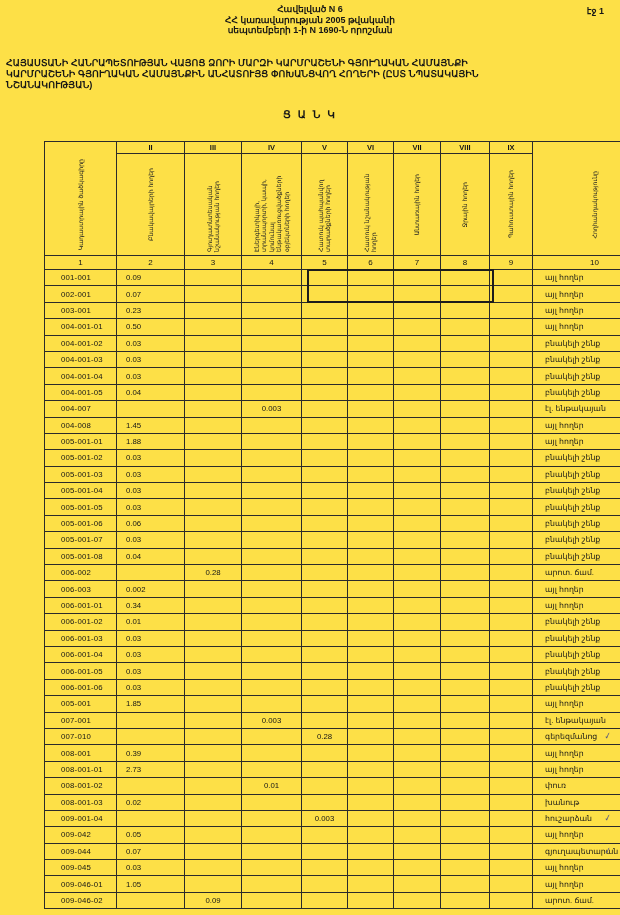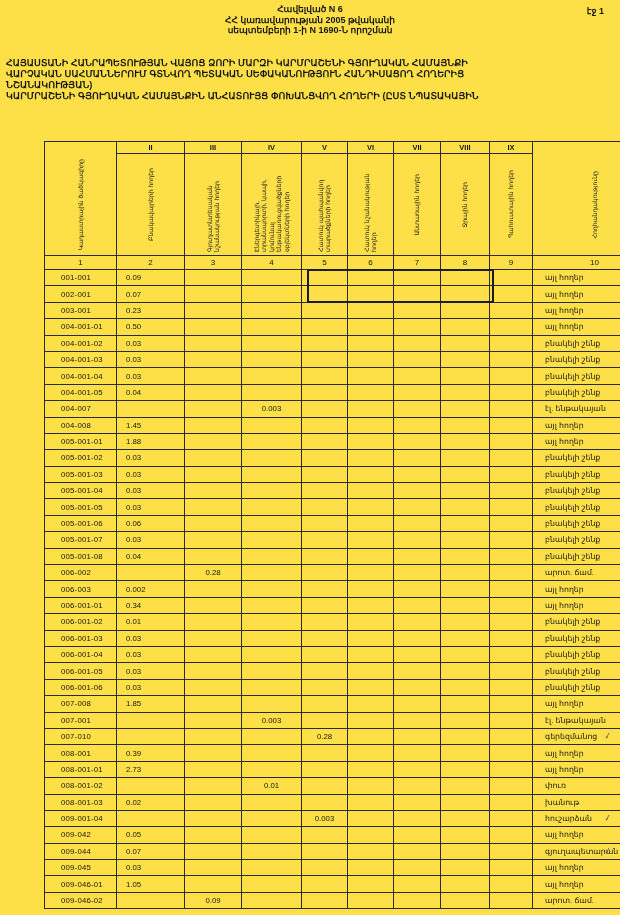--- a/index.html
+++ b/index.html
@@ -62,25 +62,25 @@
   <div class="head-center">
     <div>Հավելված N 6</div>
     <div>ՀՀ կառավարության 2005 թվականի</div>
     <div>սեպտեմբերի 1-ի N 1690-Ն որոշման</div>
   </div>
 
   <div class="page-no">էջ 1</div>
 
   <div class="title">
     <div>ՀԱՅԱՍՏԱՆԻ ՀԱՆՐԱՊԵՏՈՒԹՅԱՆ ՎԱՅՈՑ ՁՈՐԻ ՄԱՐԶԻ ԿԱՐՄՐԱՇԵՆԻ ԳՅՈՒՂԱԿԱՆ ՀԱՄԱՅՆՔԻ</div>
-    <div>ՎԱՐՉԱԿԱՆ ՍԱՀՄԱՆՆԵՐՈՒՄ ԳՏՆՎՈՂ ՊԵՏԱԿԱՆ ՍԵՓԱԿԱՆՈՒԹՅՈՒՆ ՀԱՆԴԻՍԱՑՈՂ ՀՈՂԵՐԻՑ</div>
+    <div>ԿԱՐՄՐԱՇԵՆԻ ԳՅՈՒՂԱԿԱՆ ՀԱՄԱՅՆՔԻՆ ԱՆՀԱՏՈՒՅՑ ՓՈԽԱՆՑՎՈՂ ՀՈՂԵՐԻ (ԸՍՏ ՆՊԱՏԱԿԱՅԻՆ</div>
     <div>ՆՇԱՆԱԿՈՒԹՅԱՆ)</div>
-    <div>ԿԱՐՄՐԱՇԵՆԻ ԳՅՈՒՂԱԿԱՆ ՀԱՄԱՅՆՔԻՆ ԱՆՀԱՏՈՒՅՑ ՓՈԽԱՆՑՎՈՂ ՀՈՂԵՐԻ (ԸՍՏ ՆՊԱՏԱԿԱՅԻՆ</div>
   </div>
 
+  <div class="list-heading">Ց Ա Ն Կ</div>
 
   <table class="grid">
     <colgroup id="cols">
         <col style="width: 72px;">
         <col style="width: 68px;">
         <col style="width: 57px;">
         <col style="width: 60px;">
         <col style="width: 46px;">
         <col style="width: 46px;">
         <col style="width: 47px;">
@@ -491,21 +491,21 @@
           <td class="val c3"></td>
           <td class="val c4"></td>
           <td class="val c5"></td>
           <td class="val c6"></td>
           <td class="val c7"></td>
           <td class="val c8"></td>
           <td class="val c9"></td>
           <td class="use">բնակելի շենք</td>
         </tr>
         <tr>
-          <td class="code">007-008</td>
+          <td class="code">005-001</td>
           <td class="val c2">1.85</td>
           <td class="val c3"></td>
           <td class="val c4"></td>
           <td class="val c5"></td>
           <td class="val c6"></td>
           <td class="val c7"></td>
           <td class="val c8"></td>
           <td class="val c9"></td>
           <td class="use">այլ հողեր</td>
         </tr>

